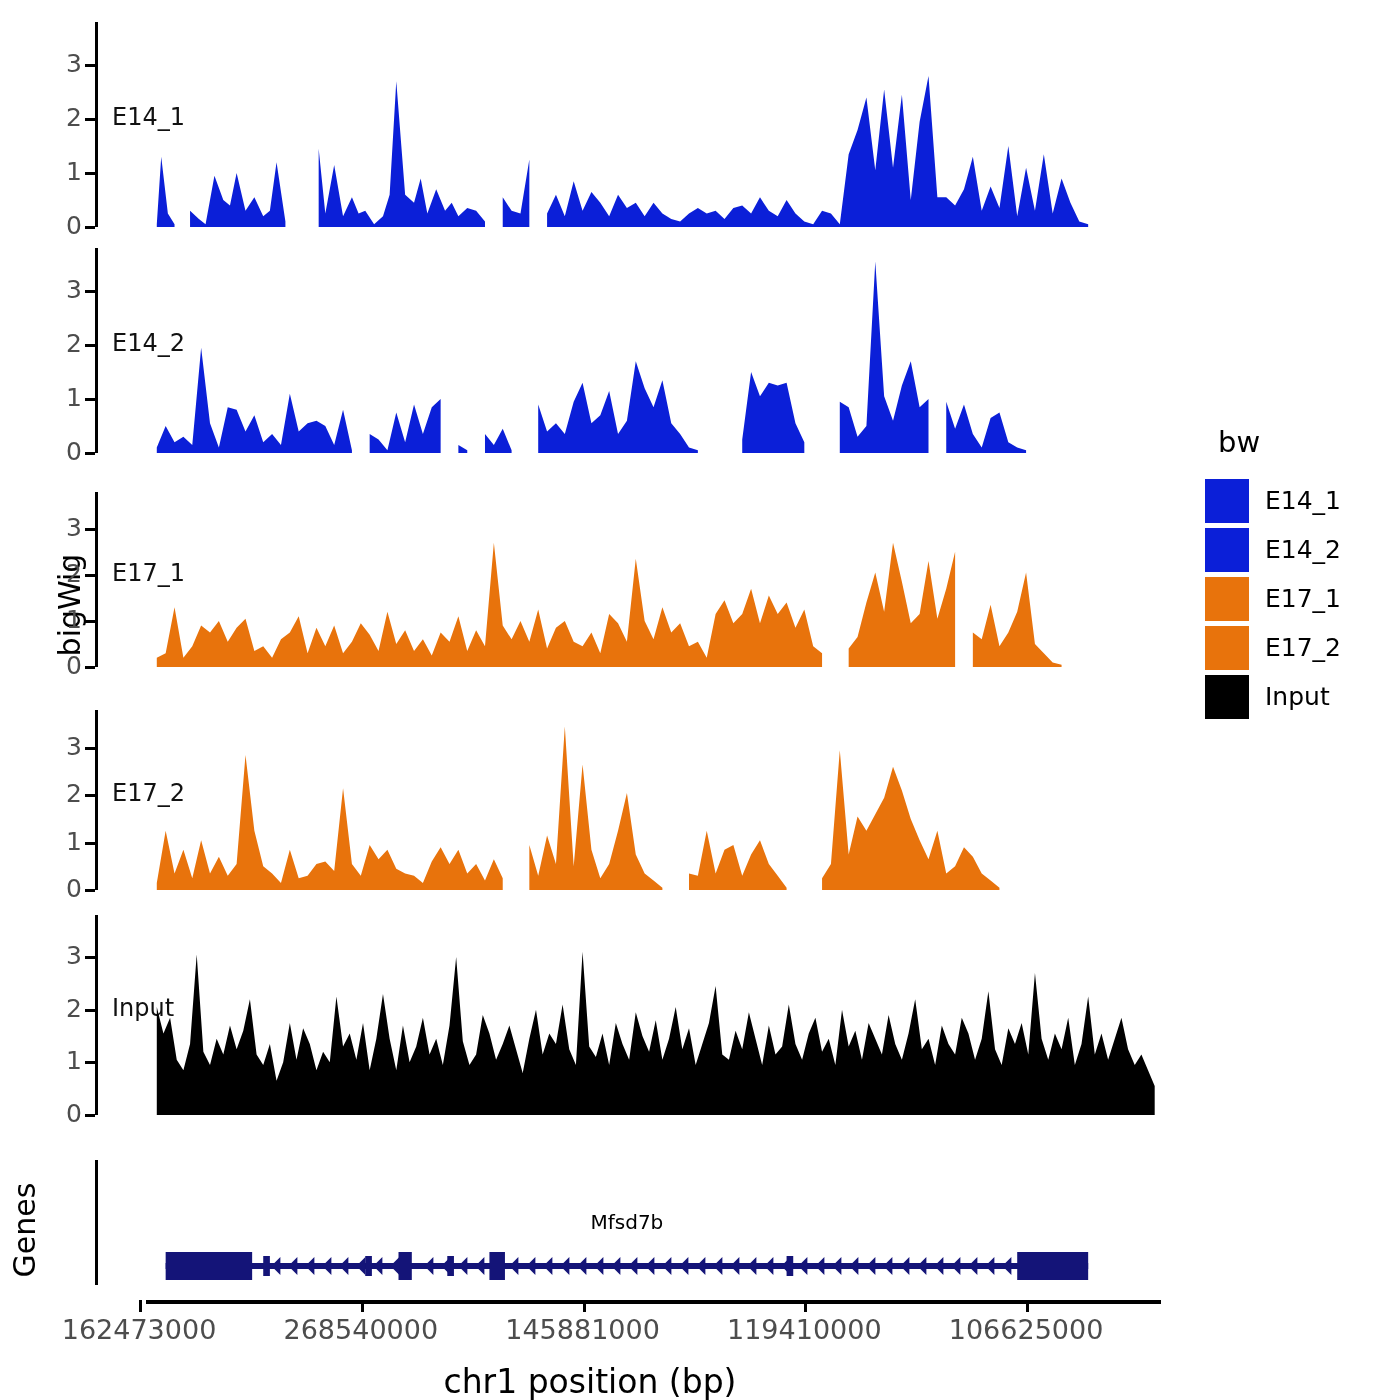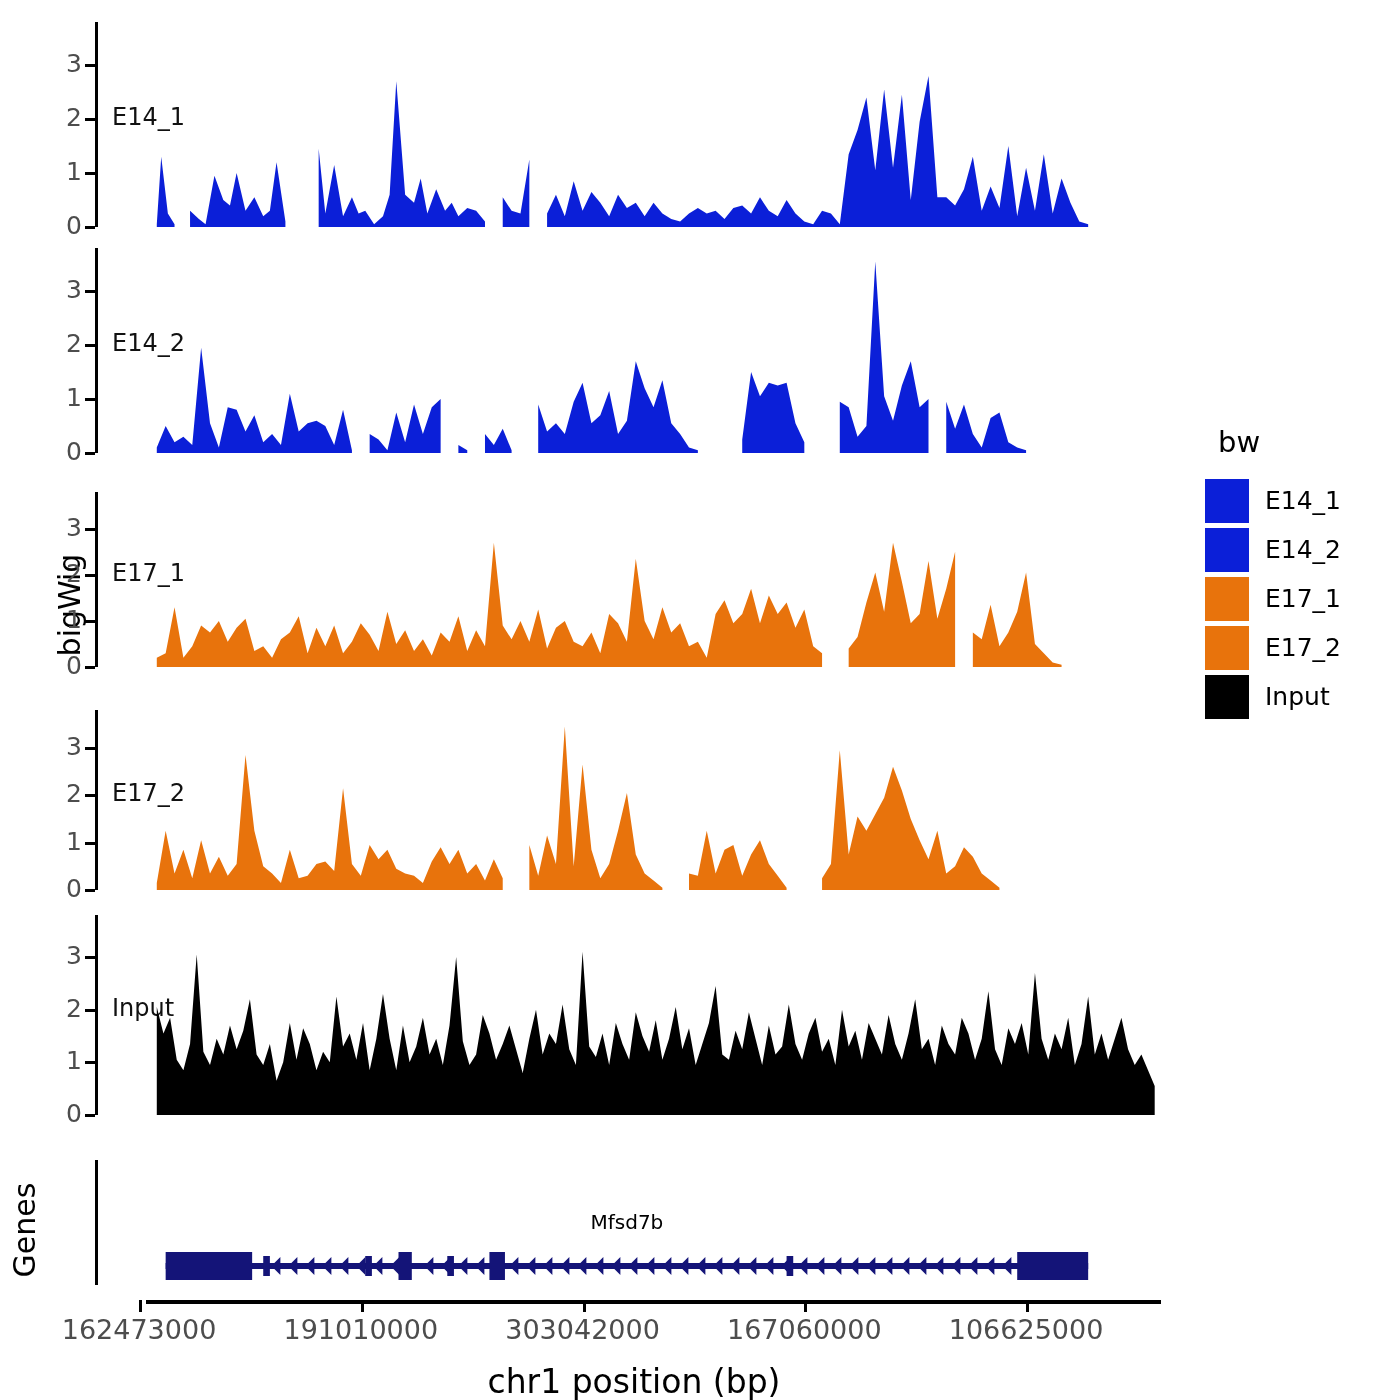--- a/index.html
+++ b/index.html
@@ -31,21 +31,21 @@
   
   #genes-panel .axis-line{top:0;}
   .gene-name{position:absolute;font-size:20px;color:#000;white-space:nowrap;}
   .gene-svg{position:absolute;left:108px;}
 
   
   #xaxis{position:absolute;left:0;top:0;width:1400px;height:120px;}
   #xaxis .xline{position:absolute;left:146px;top:0px;width:1015px;height:4px;background:#000;}
   #xaxis .xtick{position:absolute;top:0px;width:3px;height:12px;background:#000;}
   #xaxis .xlab{position:absolute;top:14px;font-size:27px;color:#4d4d4d;text-align:center;width:240px;white-space:nowrap;}
-  #xaxis-title{position:absolute;top:62px;left:0;width:1180px;text-align:center;font-size:33px;color:#000;padding-left:44px;}
+  #xaxis-title{position:absolute;top:62px;left:0;width:1180px;text-align:center;font-size:33px;color:#000;}
 
   
   #legend{position:absolute;left:1205px;top:425px;width:190px;}
   #legend-title{font-size:29px;color:#000;margin:0 0 18px 13px;}
   .legend-row{display:flex;align-items:center;height:47px;margin-bottom:2px;}
   .legend-key{width:44px;height:44px;flex:0 0 44px;margin-right:16px;}
   .legend-lab{font-size:25px;color:#000;white-space:nowrap;}
 </style>
 </head>
 <body>
@@ -216,25 +216,25 @@
         <path d="M 903.4 11 L 894.4 20 L 903.4 29 Z" fill="#141478"></path>
       </svg>
   </div>
 
   <div id="xaxis" style="position:absolute;top:1300px;left:0;">
     <div class="xline"></div>
     <div id="xticks">
         <div class="xtick" style="left: 139.046px;"></div>
         <div class="xlab" style="left: 19.046px;">162473000</div>
         <div class="xtick" style="left: 360.803px;"></div>
-        <div class="xlab" style="left: 240.803px;">191010000</div>
+        <div class="xlab" style="left: 240.803px;">268540000</div>
         <div class="xtick" style="left: 582.561px;"></div>
-        <div class="xlab" style="left: 462.561px;">303042000</div>
+        <div class="xlab" style="left: 462.561px;">145881000</div>
         <div class="xtick" style="left: 804.318px;"></div>
-        <div class="xlab" style="left: 684.318px;">167060000</div>
+        <div class="xlab" style="left: 684.318px;">119410000</div>
         <div class="xtick" style="left: 1026.08px;"></div>
         <div class="xlab" style="left: 906.075px;">106625000</div>
       </div>
     <div id="xaxis-title">chr1 position (bp)</div>
   </div>
 
   <div id="legend">
     <div id="legend-title">bw</div>
     <div id="legend-items">
         <div class="legend-row">

